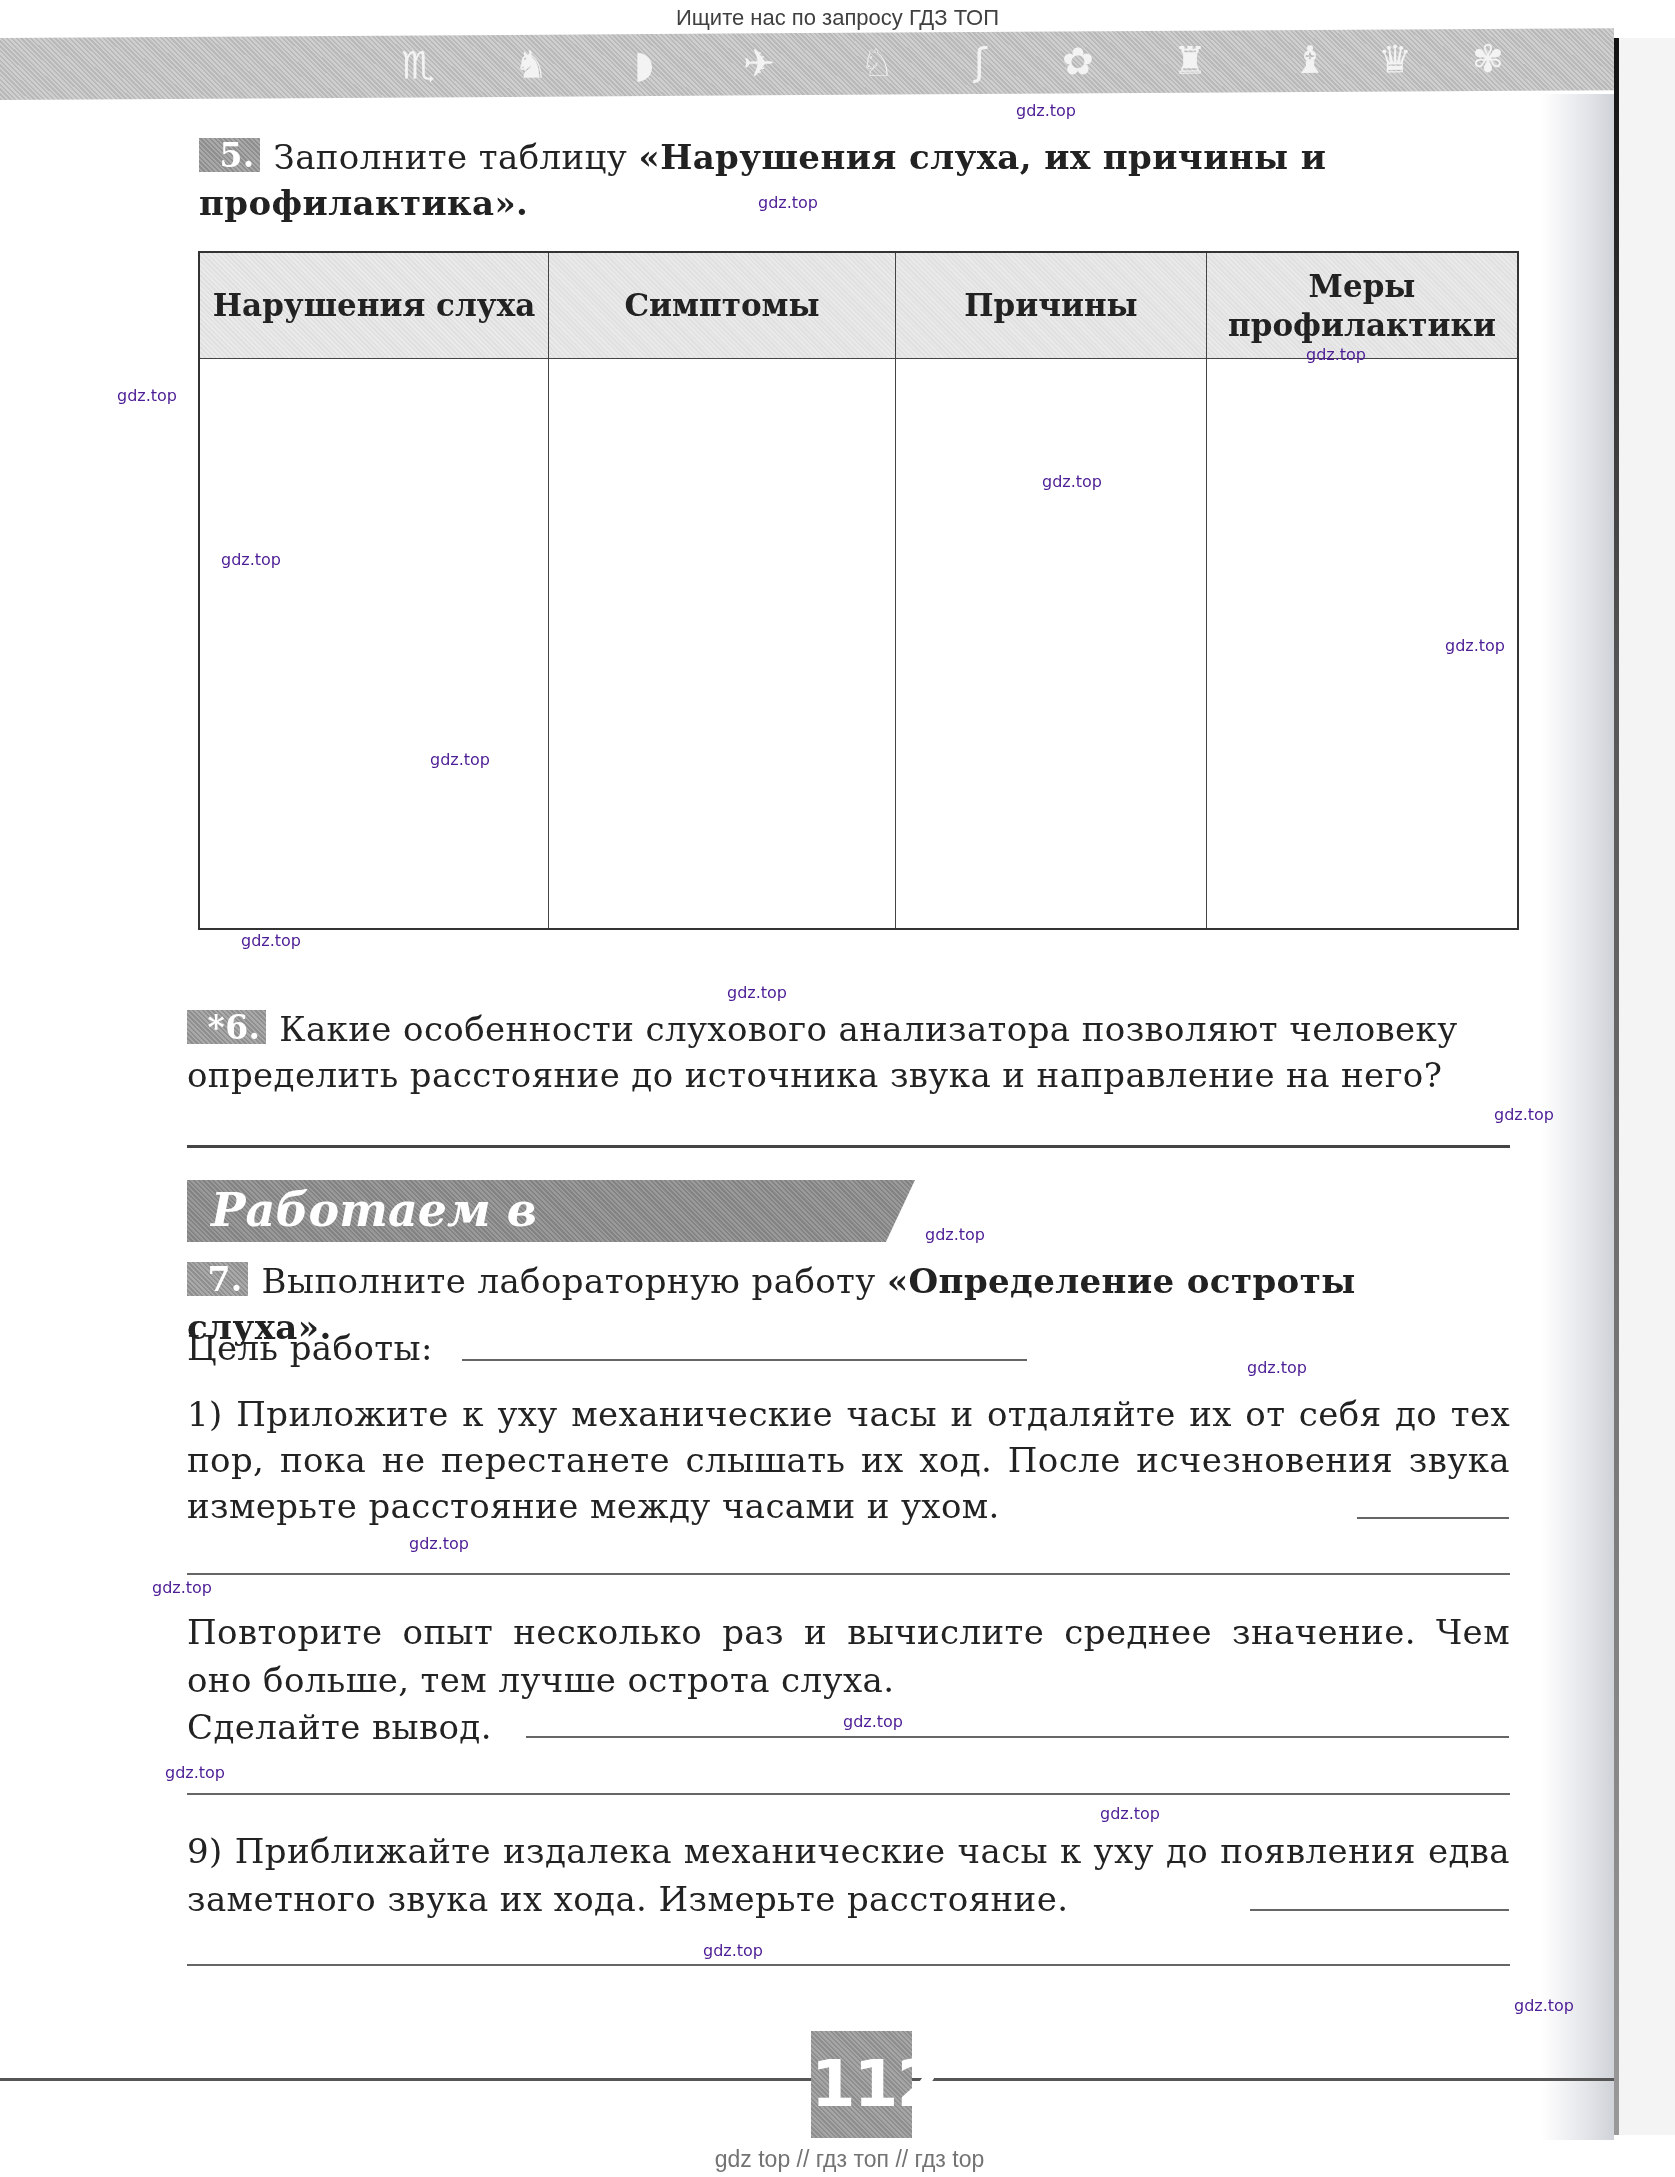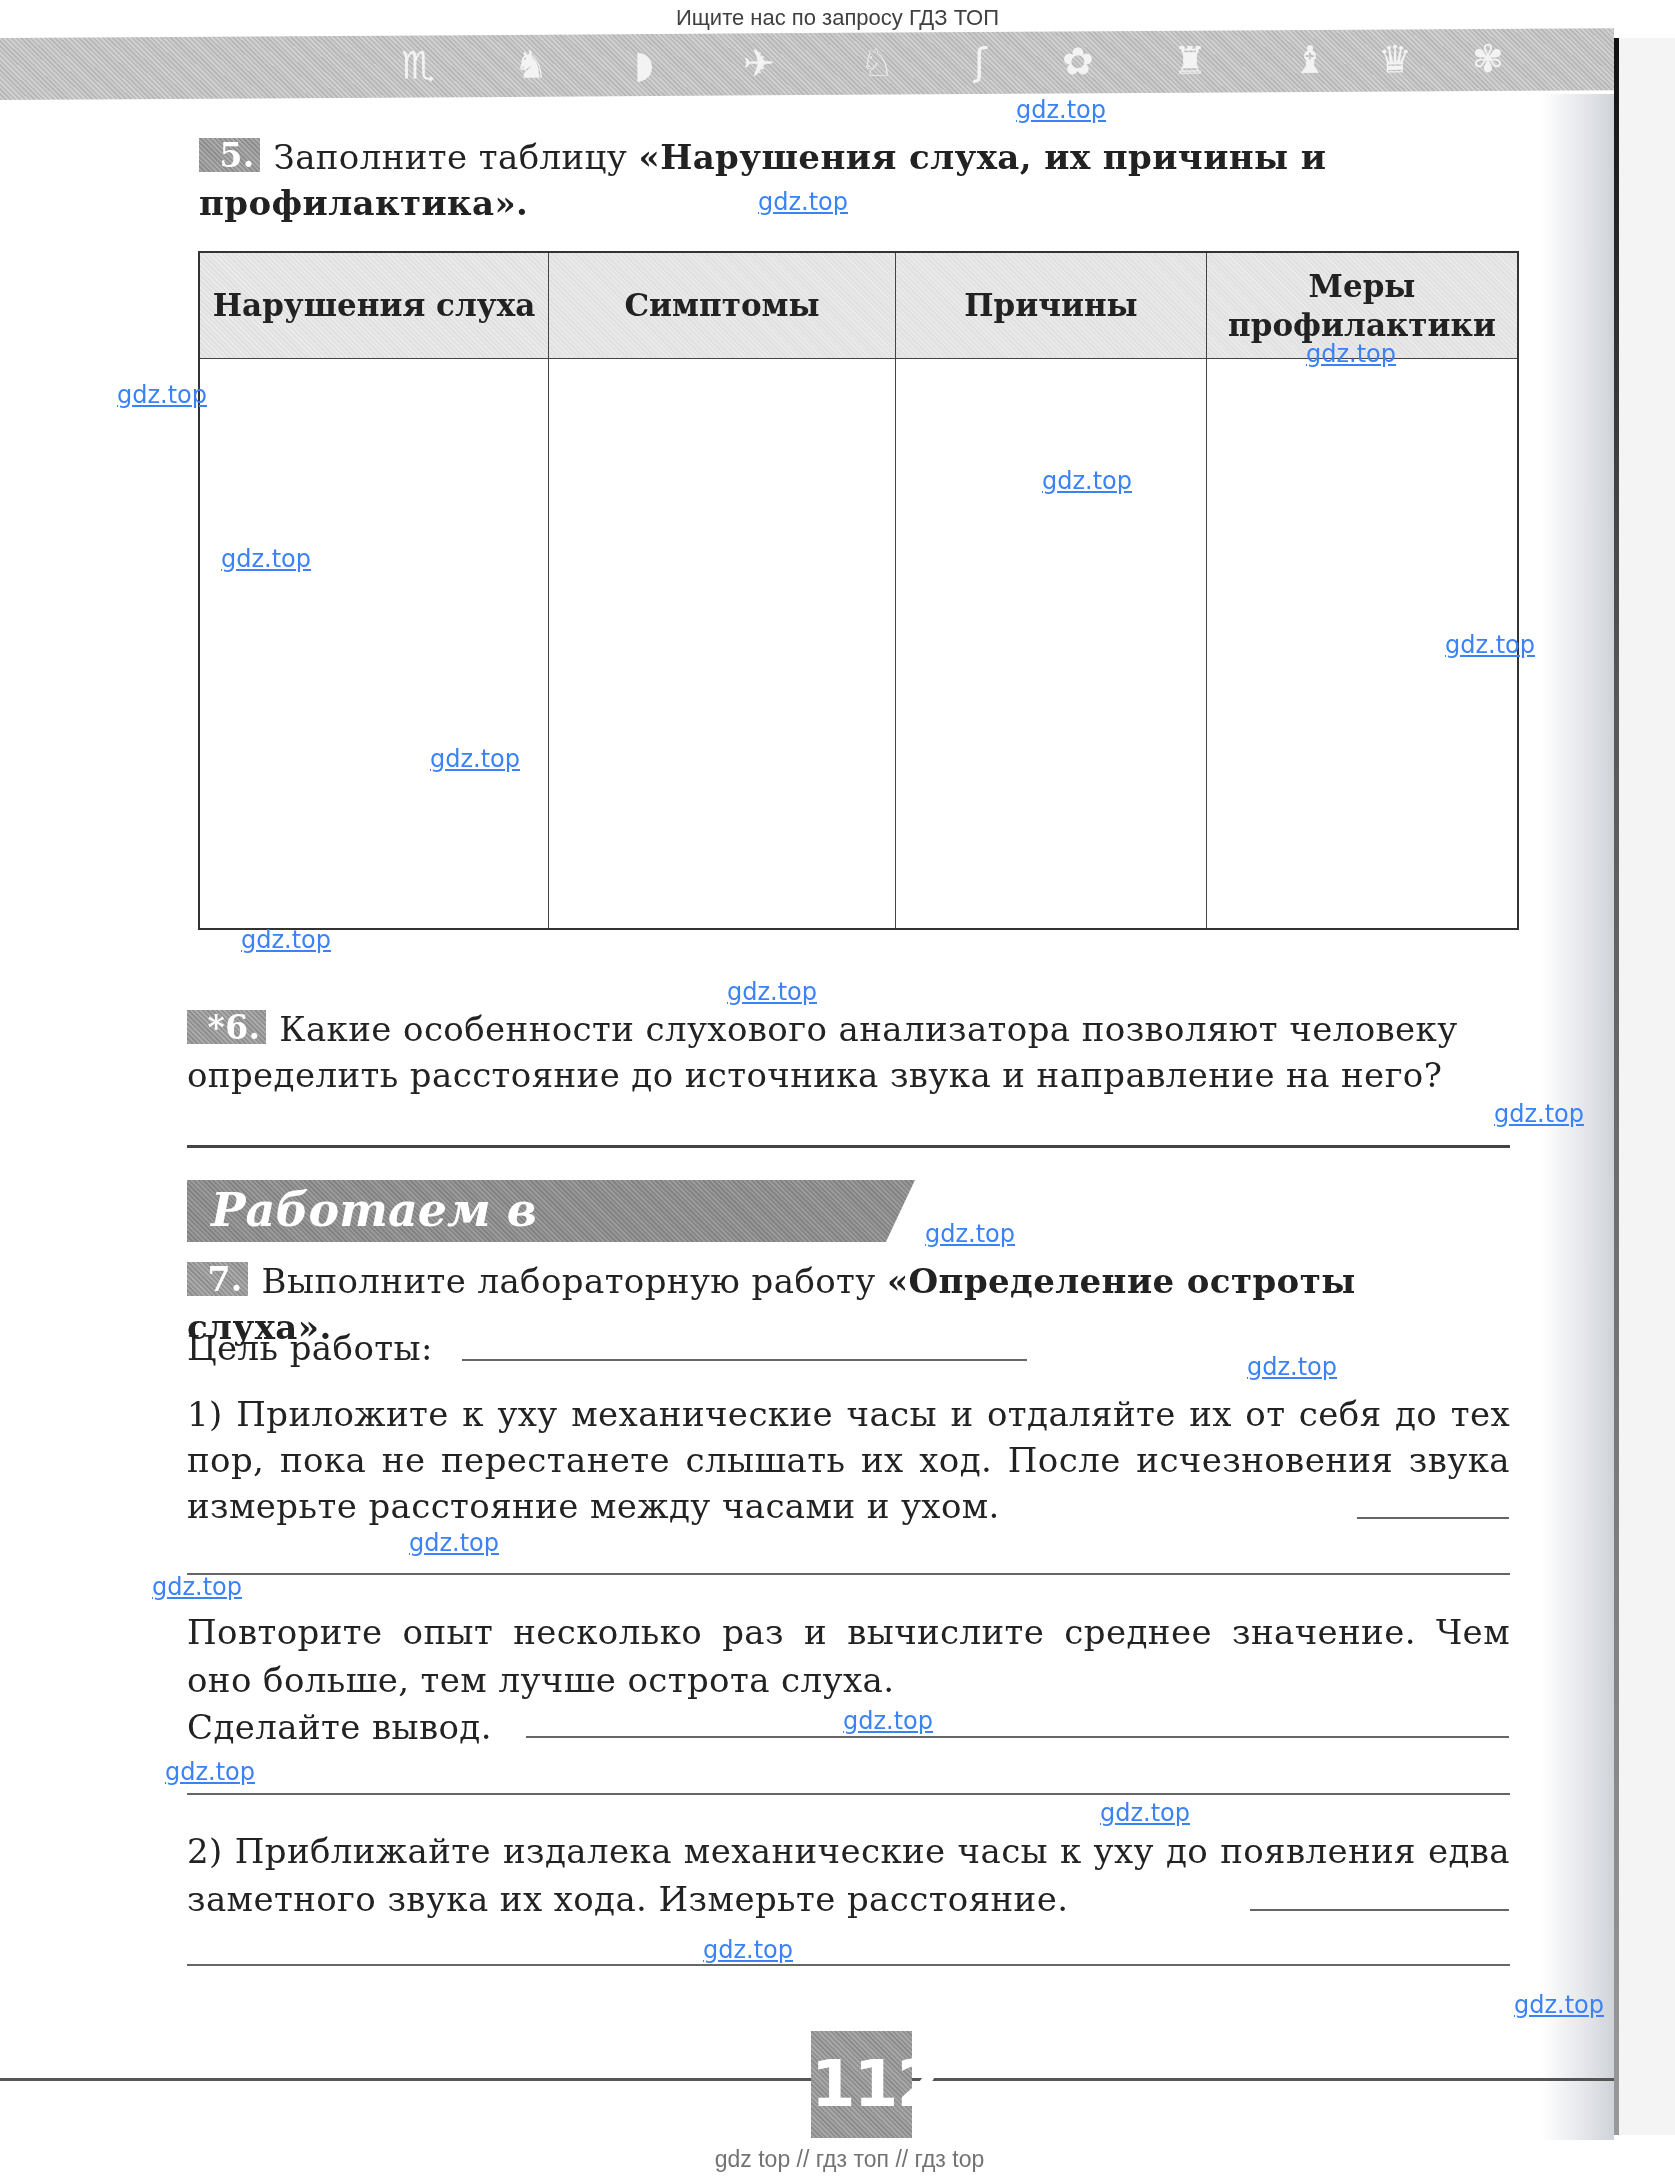--- a/index.html
+++ b/index.html
@@ -73,22 +73,22 @@
     position:absolute; left:811px; top:2031px; width:101px; height:107px;
     background:repeating-linear-gradient(45deg,#8e8e8e 0 1.7px,#a6a6a6 1.7px 3.4px);
     color:#fff; font-family:"DejaVu Sans", sans-serif; font-weight:bold; font-size:64px;
     text-align:center; line-height:107px; letter-spacing:-1.7px;
   }
   .bottom-banner {
     position:absolute; left:12px; top:2140px; width:1675px; height:38px; text-align:center;
     font-family:"Liberation Sans", sans-serif; font-size:23px; line-height:38px; color:#737373;
   }
   .wm {
-    position:absolute; font-family:"DejaVu Sans", sans-serif; font-size:24px; color:#3b82f6;
-    line-height:29px; white-space:nowrap;text-decoration:underline;
+    position:absolute; font-family:"DejaVu Sans", sans-serif; font-size:16px; color:#4c1d95;
+    line-height:29px; white-space:nowrap;
   }
 </style>
 </head>
 <body>
 
 <div class="top-banner">Ищите нас по запросу ГДЗ ТОП</div>
 
 <div class="animal-strip">
   <span class="animal" style="left:401px">♏</span>
   <span class="animal" style="left:514px">♞</span>
@@ -149,21 +149,21 @@
 
   <div class="task" style="top:1391px; line-height:46px; text-align:justify;">1) Приложите к уху механические часы и отдаляйте их от себя до тех пор, пока не перестанете слышать их ход. После исчезновения звука измерьте расстояние между часами и ухом.</div>
   <div class="rule thin" style="left:1357px; top:1517px; width:152px;"></div>
   <div class="rule thin" style="left:187px; top:1573px; width:1323px;"></div>
 
   <div class="task" style="top:1608px; line-height:48px; text-align:justify;">Повторите опыт несколько раз и вычислите среднее значение. Чем оно больше, тем лучше острота слуха.</div>
   <div class="task" style="top:1704px;">Сделайте вывод.</div>
   <div class="rule thin" style="left:526px; top:1736px; width:983px;"></div>
   <div class="rule thin" style="left:187px; top:1793px; width:1323px;"></div>
 
-  <div class="task" style="top:1827px; line-height:48px; text-align:justify;">2) Приближайте издалека механические часы к уху до появления едва заметного звука их хода. Измерьте расстояние.</div>
+  <div class="task" style="top:1827px; line-height:48px; text-align:justify;">9) Приближайте издалека механические часы к уху до появления едва заметного звука их хода. Измерьте расстояние.</div>
   <div class="rule thin" style="left:1250px; top:1909px; width:259px;"></div>
   <div class="rule thin" style="left:187px; top:1964px; width:1323px;"></div>
 
   <div class="footer-line"></div>
   <div class="page-num">112</div>
 </div>
 
 <div class="wm" style="left:1016px; top:96px;">gdz.top</div>
 <div class="wm" style="left:758px;  top:188px;">gdz.top</div>
 <div class="wm" style="left:1306px; top:340px;">gdz.top</div>

